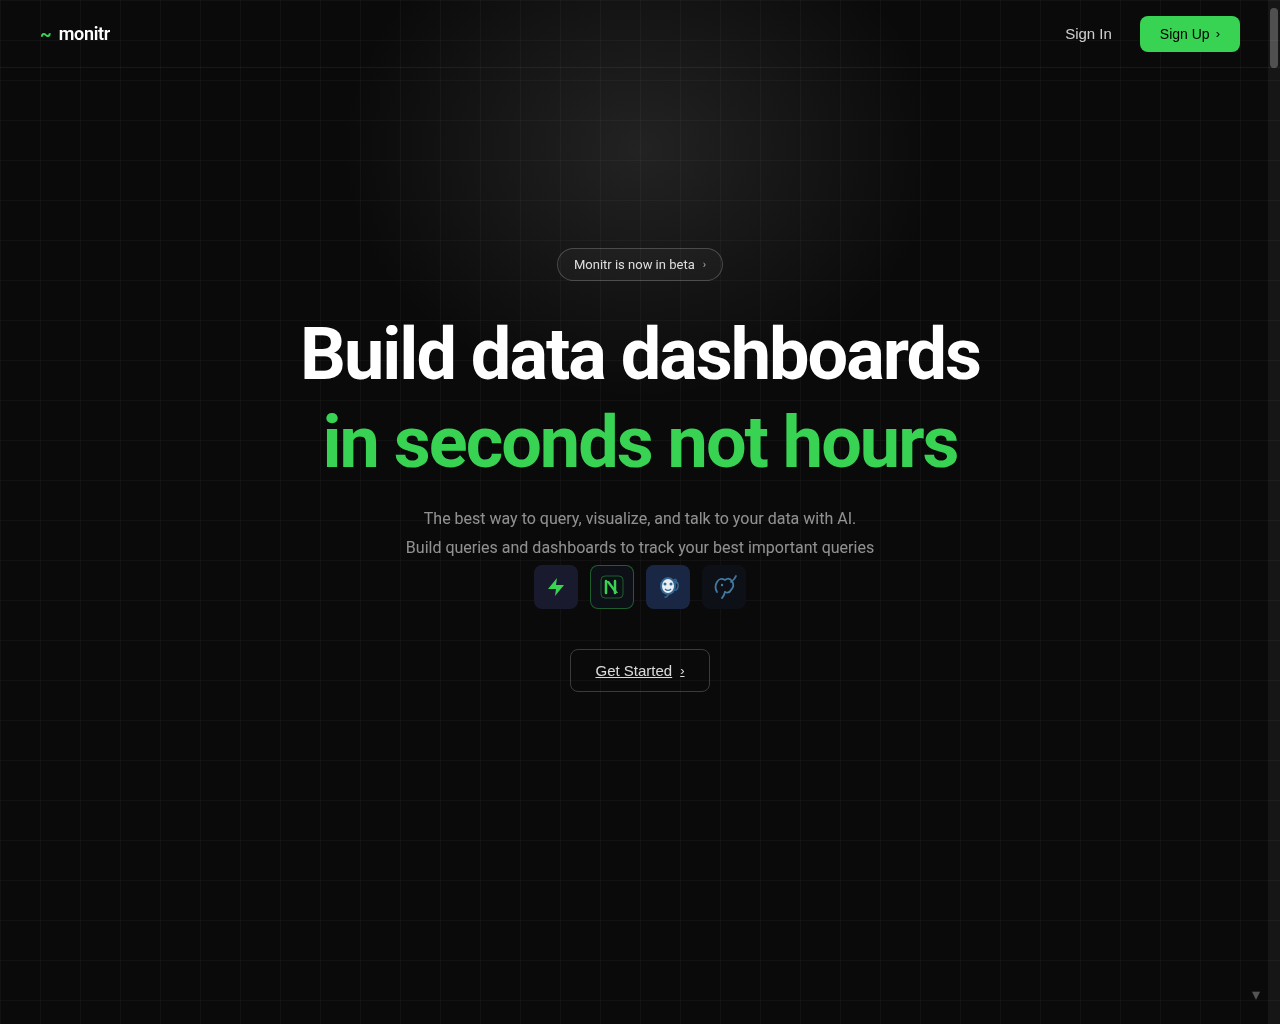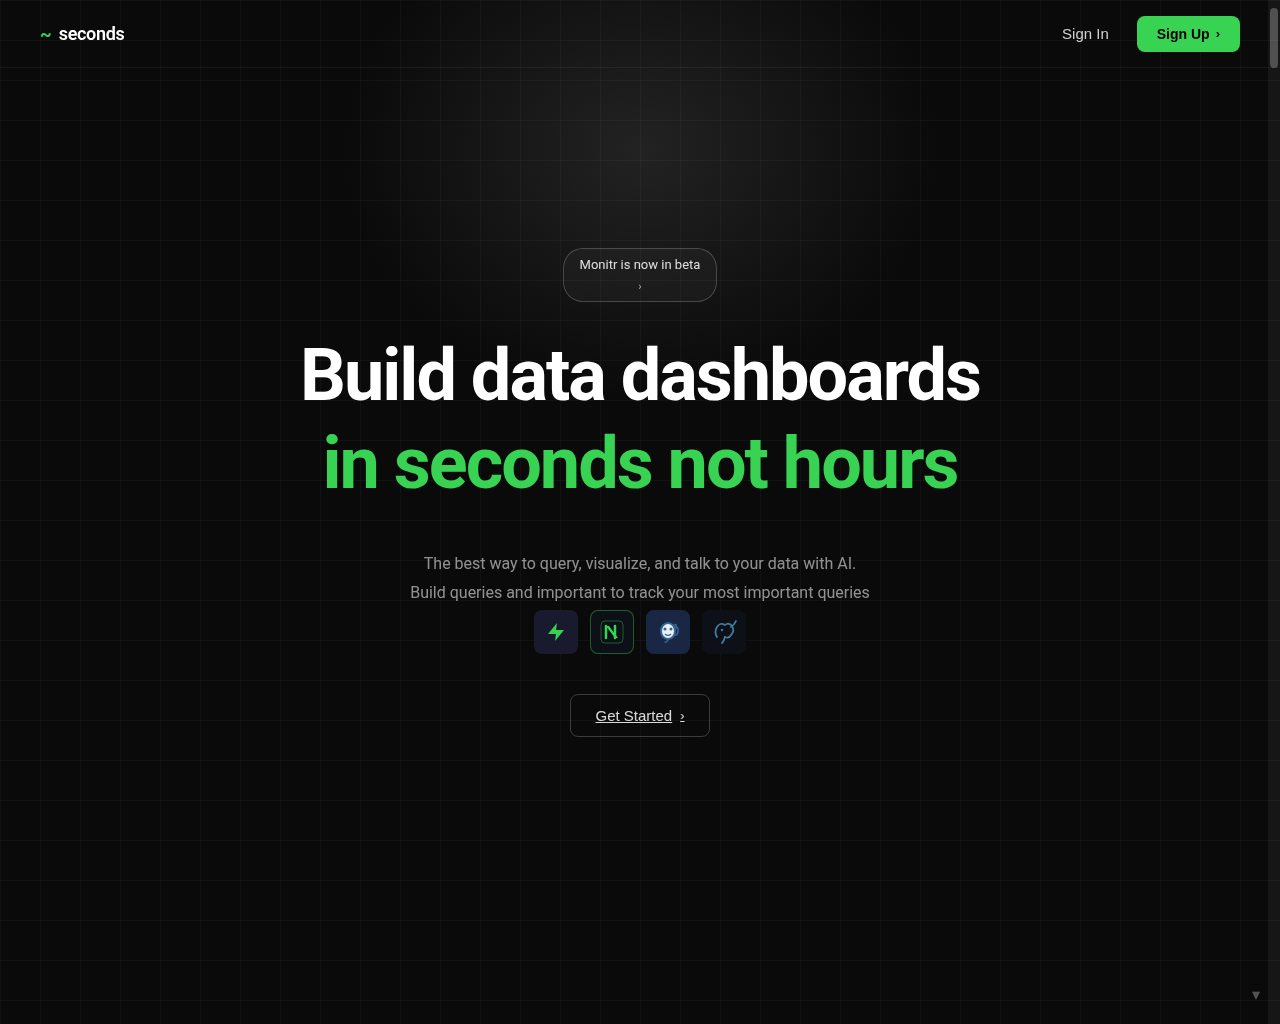--- a/index.html
+++ b/index.html
@@ -111,21 +111,21 @@
       background: none;
       border: none;
       cursor: pointer;
       padding: 8px 16px;
     }
 
     .btn-signup {
       background: #39d353;
       color: #000000;
       font-size: 14px;
-      font-weight: 700;
+      font-weight: 400;
       border: none;
       border-radius: 8px;
       padding: 10px 20px;
       cursor: pointer;
       display: flex;
       align-items: center;
       gap: 6px;
     }
 
     .btn-signup .arrow {
@@ -170,21 +170,20 @@
       align-items: center;
       gap: 8px;
       border: 1px solid rgba(255,255,255,0.2);
       border-radius: 20px;
       padding: 8px 16px;
       font-size: 13px;
       color: rgba(255,255,255,0.85);
       margin-bottom: 36px;
       cursor: pointer;
       background: rgba(255,255,255,0.03);
-      flex-direction: column;
     }
 
     .beta-badge .chevron {
       font-size: 11px;
       color: rgba(255,255,255,0.6);
     }
 
     .hero-heading {
       font-size: 72px;
       font-weight: 700;
@@ -193,21 +192,21 @@
       color: #ffffff;
       margin-bottom: 10px;
     }
 
     .hero-heading-green {
       font-size: 72px;
       font-weight: 700;
       line-height: 1.1;
       letter-spacing: -2px;
       color: #39d353;
-      margin-bottom: 48px;
+      margin-bottom: 24px;
     }
 
     .hero-description {
       font-size: 16px;
       color: rgba(255,255,255,0.55);
       line-height: 1.6;
       max-width: 480px;
     }
 
     .hero-description p {
@@ -291,21 +290,21 @@
 </head>
 <body>
 
 <div class="scrollbar-indicator">
   <div class="scrollbar-thumb"></div>
 </div>
 
 <nav class="navbar">
   <div class="navbar-left">
     <span class="logo-icon">~</span>
-    <span class="logo-text">seconds</span>
+    <span class="logo-text">monitr</span>
   </div>
 
 
   <div class="navbar-right">
     <button class="btn-signin">Sign In</button>
     <button class="btn-signup">
       <span>Sign Up</span>
       <span class="arrow">›</span>
     </button>
   </div>
@@ -316,21 +315,21 @@
   <div class="beta-badge">
     <span>Monitr is now in beta</span>
     <span class="chevron">›</span>
   </div>
 
   <h1 class="hero-heading">Build data dashboards</h1>
   <h1 class="hero-heading-green">in seconds not hours</h1>
 
   <div class="hero-description">
     <p><span>The best way to query, visualize, and talk to your data with</span> <span>AI.</span></p>
-    <p><span>Build queries and important to track your most important</span> <span>queries</span></p>
+    <p><span>Build queries and dashboards to track your best important</span> <span>queries</span></p>
   </div>
 
   <div class="tech-icons">
 
     <div class="tech-icon icon-supabase">
       <svg width="24" height="24" viewBox="0 0 24 24" fill="none">
         <path d="M13 3L4 14h8l-1 7 9-11h-8l1-7z" fill="#39d353"></path>
       </svg>
     </div>
 

